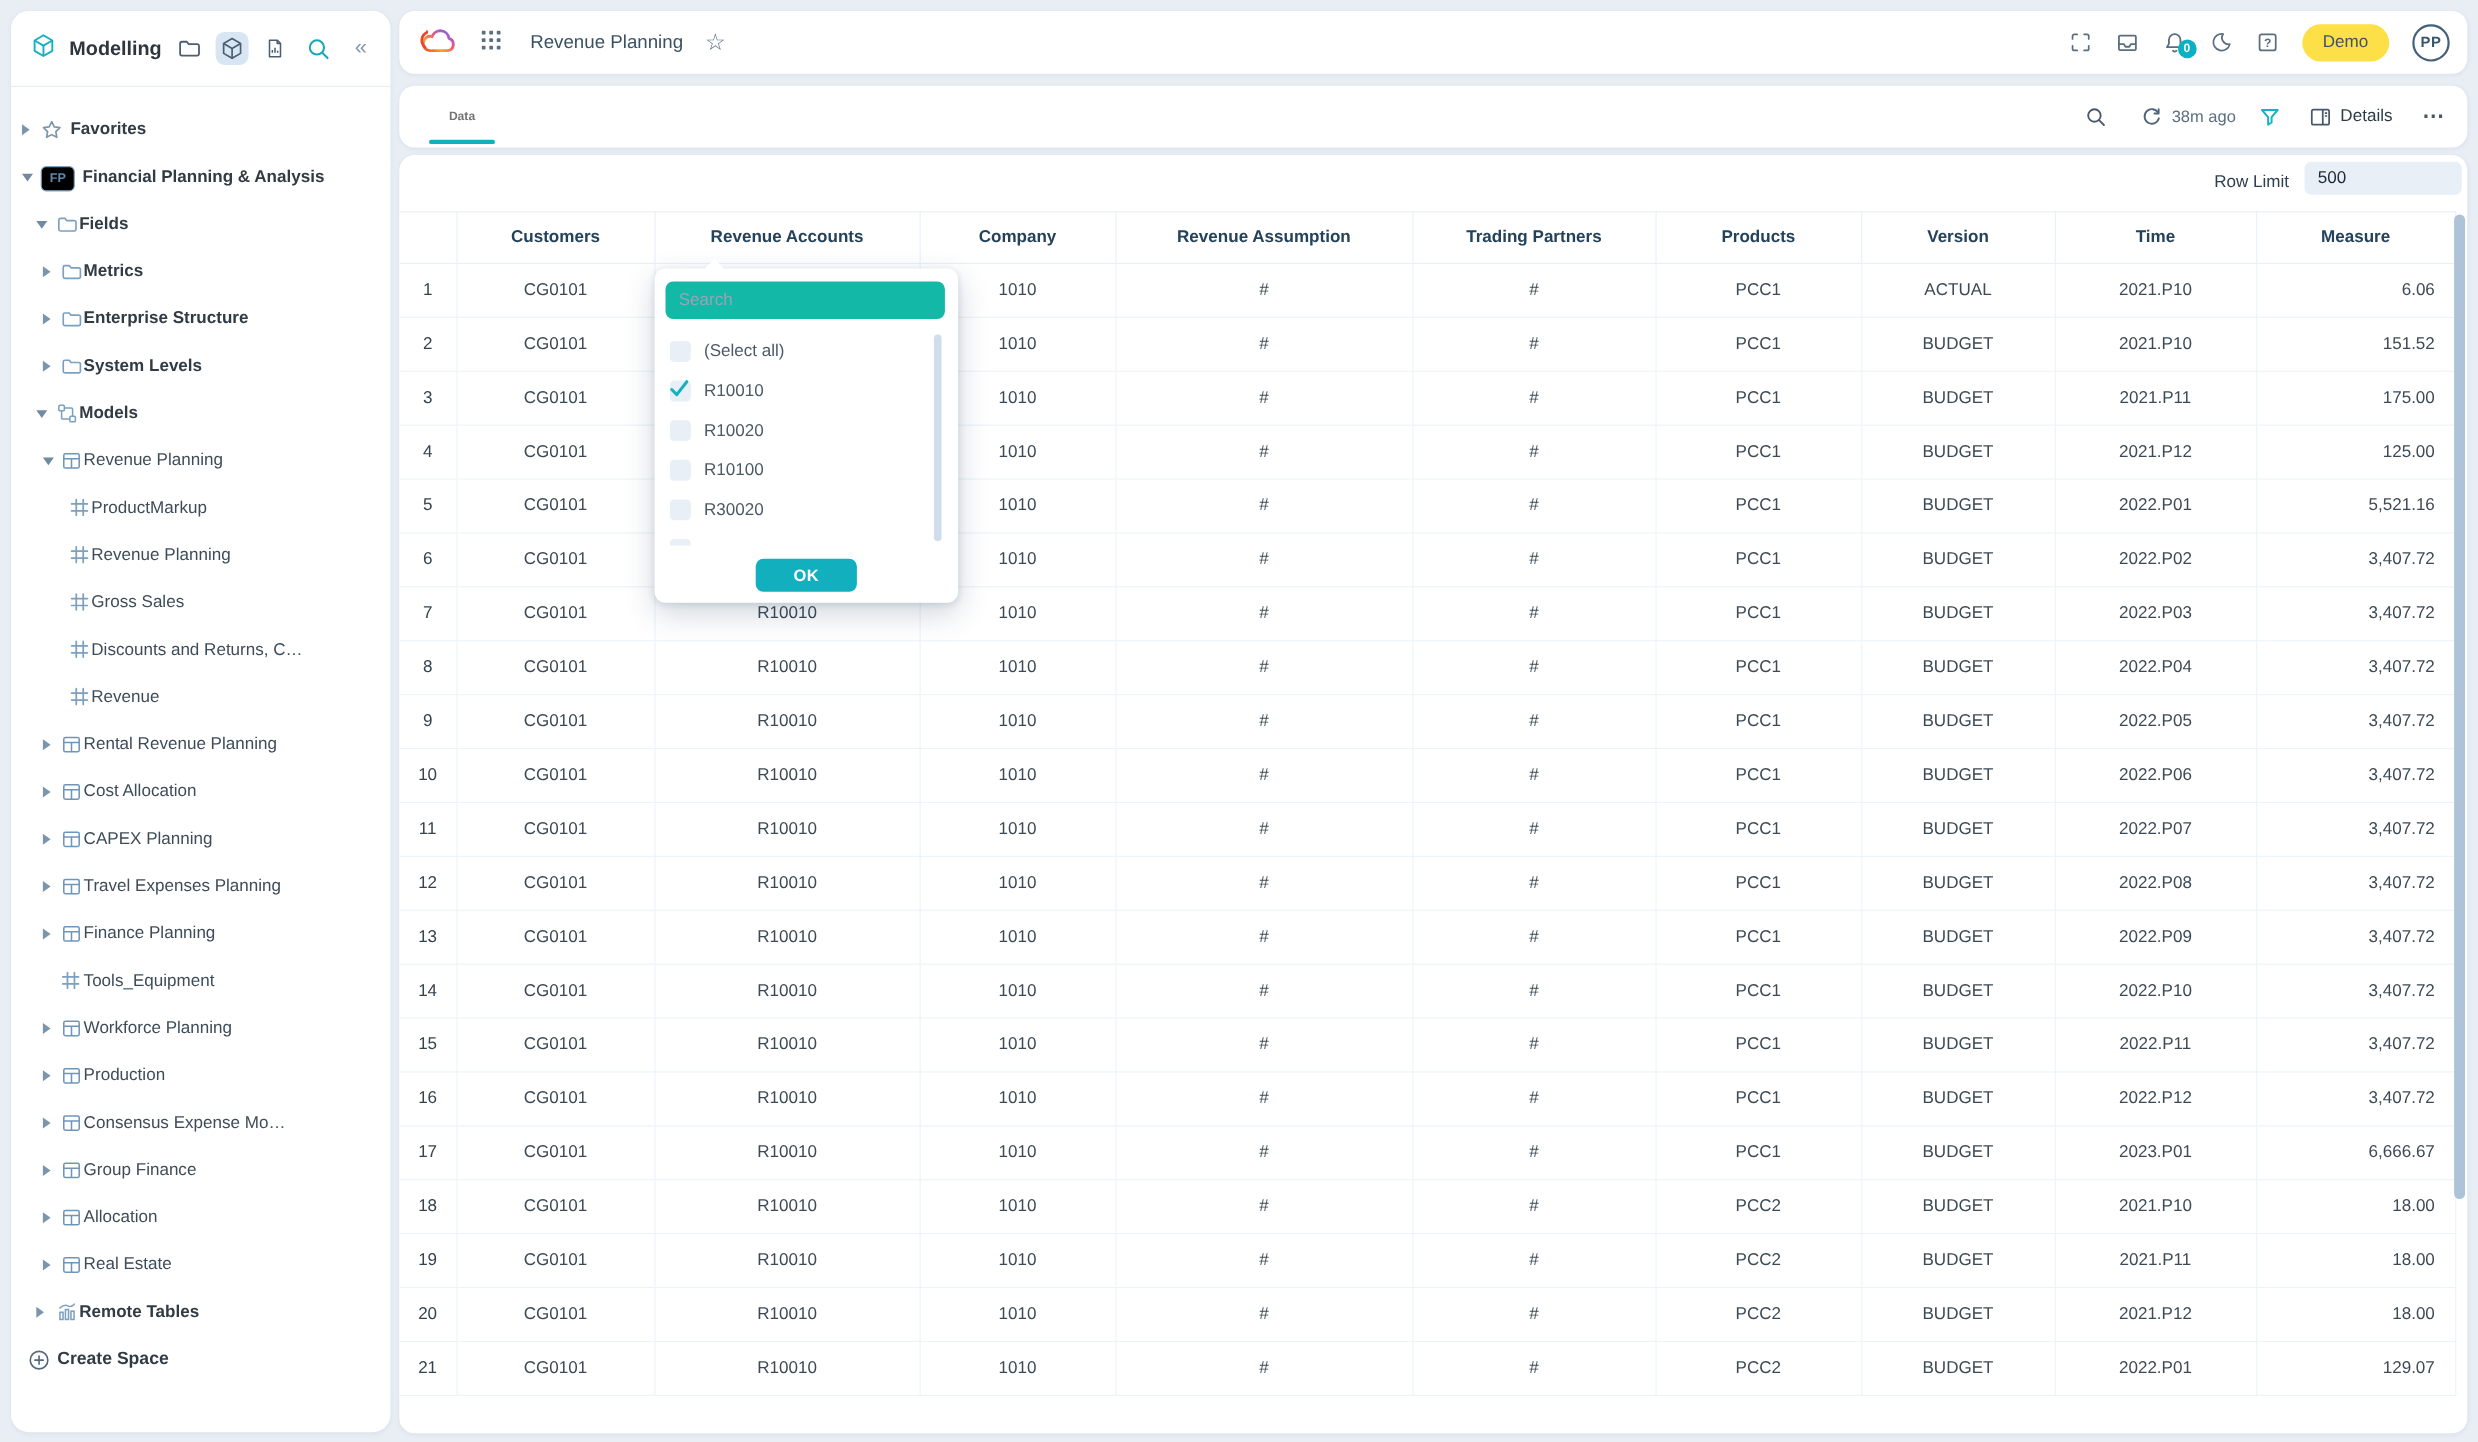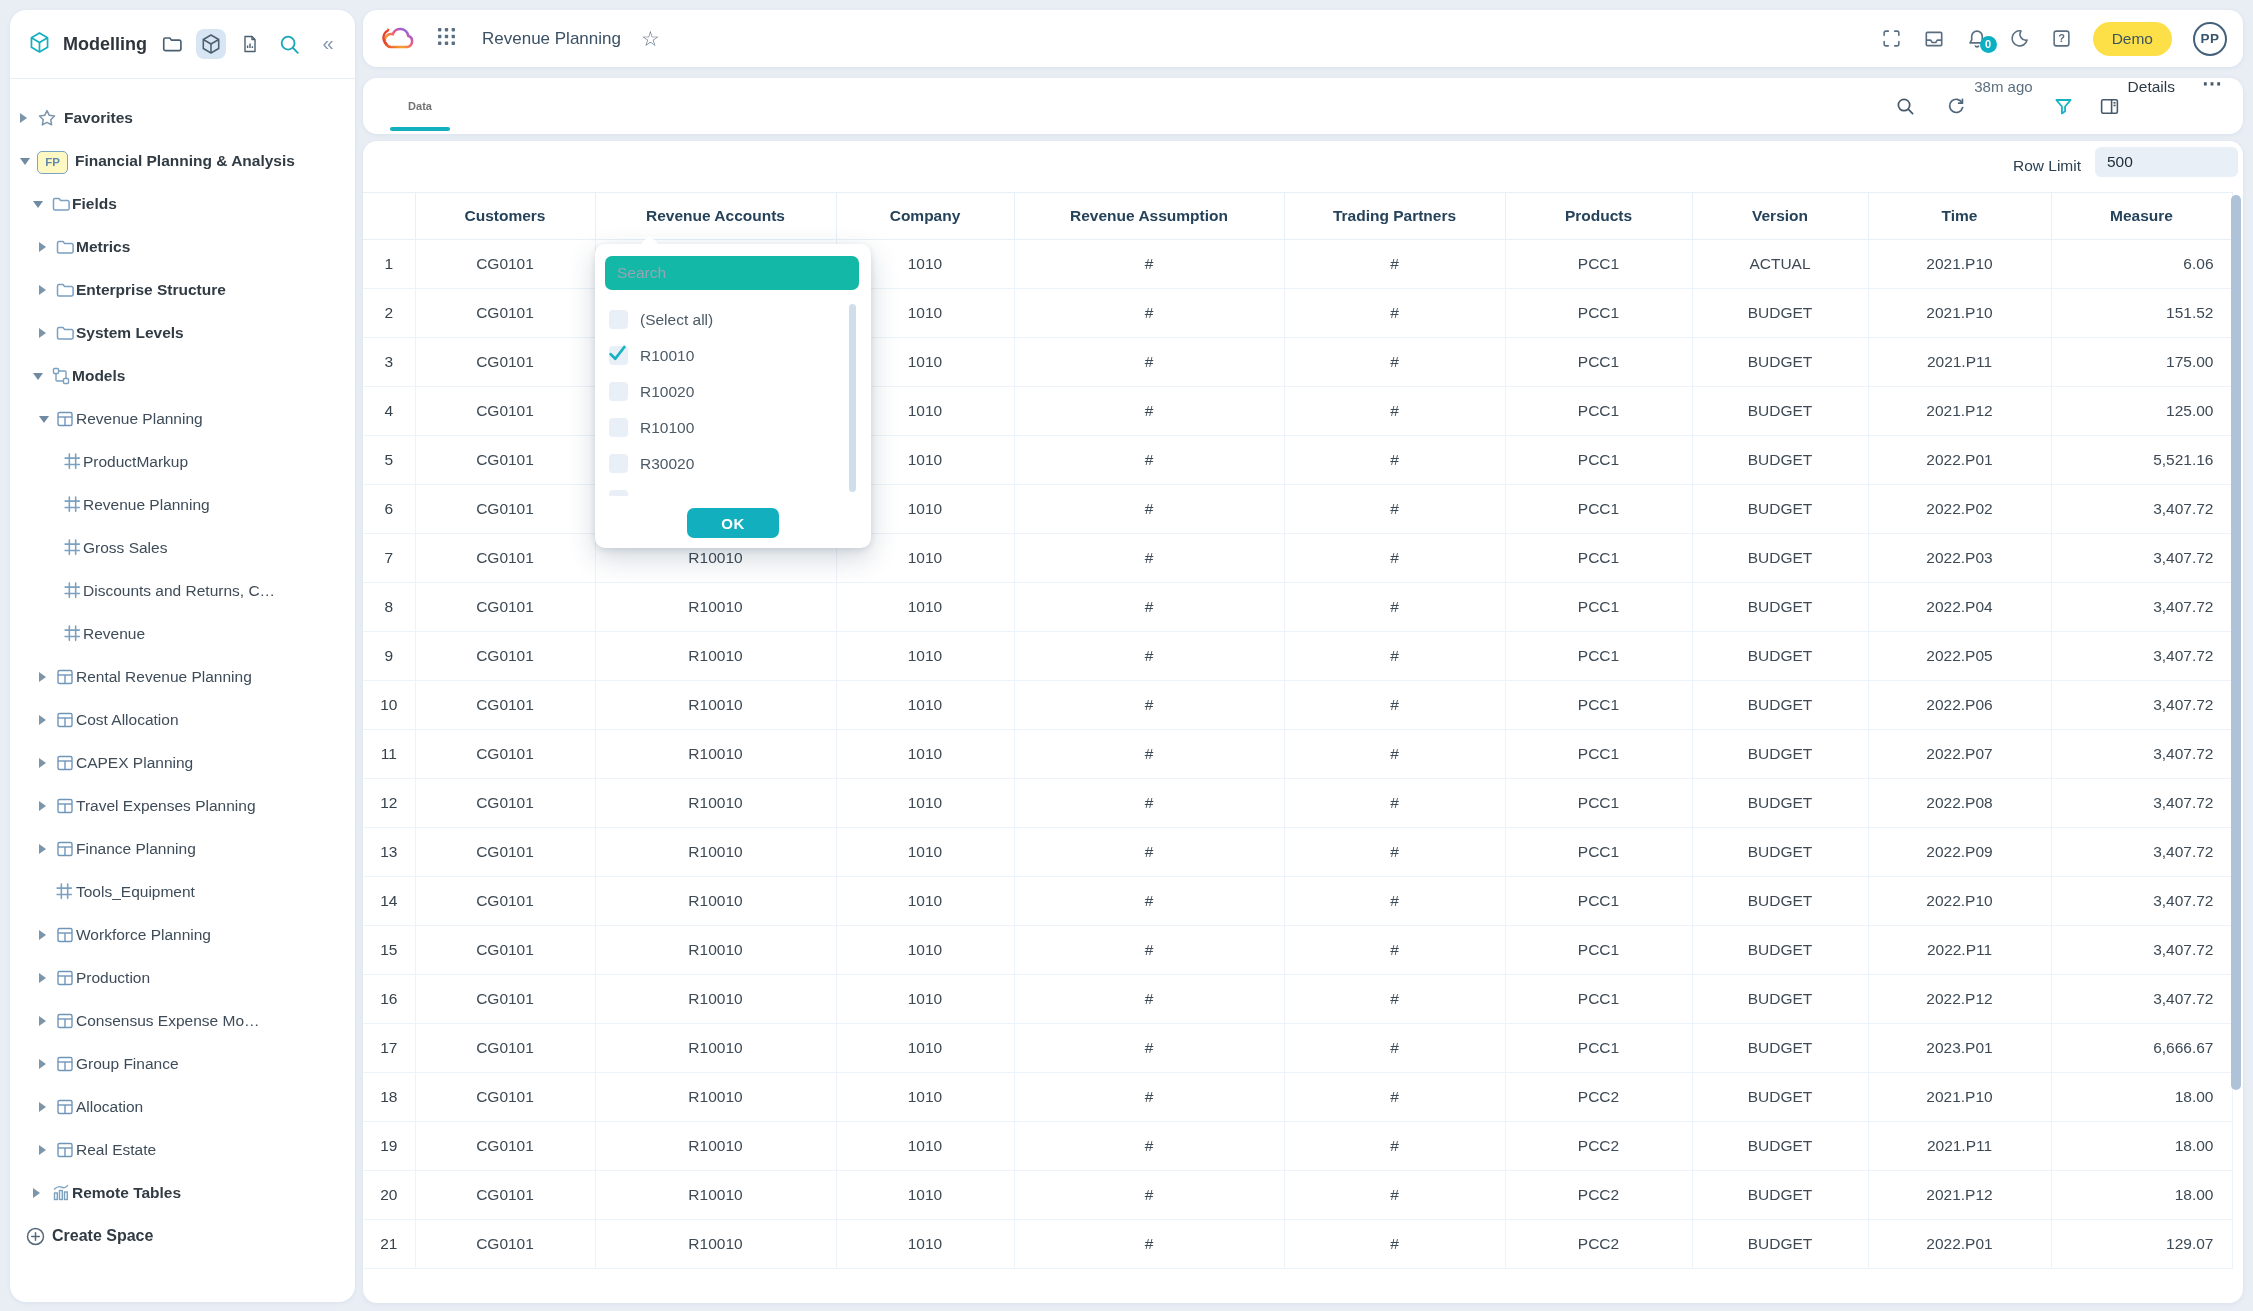--- a/index.html
+++ b/index.html
@@ -18,40 +18,40 @@
   .guillemet { font-size:20px; color:#8298ab; line-height:1; padding-bottom:3px; }
 
   #tree { position:absolute; left:0; top:86px; right:0; }
   .trow { position:relative; height:43px; cursor:pointer; }
   .trow .arr { position:absolute; top:50%; }
   .arr.r { margin-top:-5px; width:0; height:0; border-left:7px solid #7b95ab; border-top:5px solid transparent; border-bottom:5px solid transparent; }
   .arr.d { margin-top:-3px; width:0; height:0; border-top:7px solid #6f8aa1; border-left:5px solid transparent; border-right:5px solid transparent; }
   .ticon { position:absolute; top:50%; margin-top:-10px; width:20px; height:20px; }
   .tlabel { position:absolute; top:50%; transform:translateY(-50%); font-size:15.5px; color:#3e4c59; white-space:nowrap; }
   .tlabel.b { font-weight:700; color:#313b44; }
-  .fpb { display:inline-flex; width:31px; height:23px; border:1.5px solid #7ba3c4; border-radius:5px; color:#5e88ad; font-size:11.5px; font-weight:700; align-items:center; justify-content:center; background:#fef9c3; }
+  .fpb { display:inline-flex; width:31px; height:23px; border:1.5px solid #7ba3c4; border-radius:5px; color:#5e88ad; font-size:11.5px; font-weight:700; align-items:center; justify-content:center; background:#000000; }
   .cs-label { font-size:16px; }
 
   
   #topbar { left:363px; top:10px; width:1880px; height:57px; display:flex; align-items:center; padding:0 16px; }
   .tb-grid { margin-left:18px; }
   .tb-title { margin-left:26px; font-size:17px; font-weight:500; color:#3a5064; }
   .tb-star { margin-left:20px; font-size:21px; color:#5f7488; cursor:pointer; line-height:1; }
   .tb-right { margin-left:auto; display:flex; align-items:center; gap:21px; }
   .iconbtn { position:relative; display:flex; align-items:center; justify-content:center; cursor:pointer; }
   .bell-badge { position:absolute; right:-9px; bottom:-3px; min-width:17px; height:17px; border-radius:9px; background:#0db0c2; color:#fff; font-size:11px; font-weight:700; display:flex; align-items:center; justify-content:center; padding:0 4px; }
   .demo-pill { background:#fde047; border-radius:17px; padding:8px 19px; font-size:15.5px; color:#3c5463; cursor:pointer; }
   .avatar { width:34px; height:34px; border-radius:50%; border:2px solid #44607a; color:#3a566d; font-size:13.5px; font-weight:700; display:flex; align-items:center; justify-content:center; letter-spacing:.5px; cursor:pointer; background:#fff; }
 
   
   #tabcard { left:363px; top:78px; width:1880px; height:56px; }
   .tab { position:absolute; left:27px; top:0; bottom:0; width:60px; display:flex; align-items:center; justify-content:center; cursor:pointer; }
   .tab-label { font-size:11px; font-weight:600; color:#737373; }
   .tab-underline { position:absolute; left:0; right:0; bottom:3px; height:4px; border-radius:2px; background:#12b0bf; }
-  .tc-tools { position:absolute; right:20px; top:0; height:100%; display:flex; }
+  .tc-tools { position:absolute; right:20px; top:0; height:100%; display:flex; align-items:center; }
   .tc-tools .sp { display:inline-block; }
   .ago { font-size:15px; color:#5b6e7f; margin-left:8px; }
   .details-lb { font-size:15.5px; color:#2d3b46; margin-left:8px; cursor:pointer; }
   .more { font-size:20px; font-weight:700; color:#46586a; letter-spacing:1px; cursor:pointer; line-height:0.5; }
 
   
   #tablecard { left:363px; top:141px; width:1880px; height:1162px; overflow:hidden; }
   .rowlimit-label { position:absolute; right:162px; top:16px; font-size:15.5px; color:#2c4052; }
   .rowlimit-input { position:absolute; right:5px; top:6px; width:143px; height:30px; background:#e9eff7; border:none; border-radius:6px; padding:0 12px; font-size:15.5px; color:#1c2b36; font-family:"Liberation Sans", sans-serif; outline:none; }
   #grid { position:absolute; left:0; top:51px; width:1869px; border-collapse:collapse; table-layout:fixed; }

